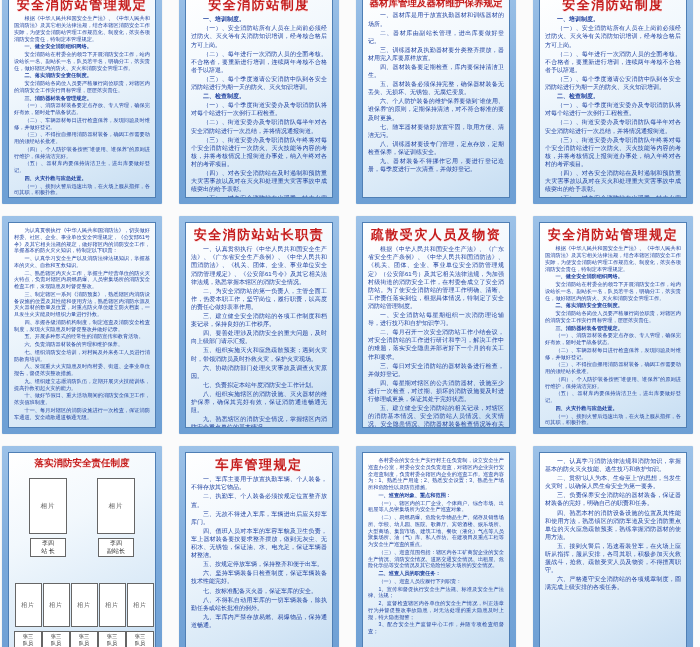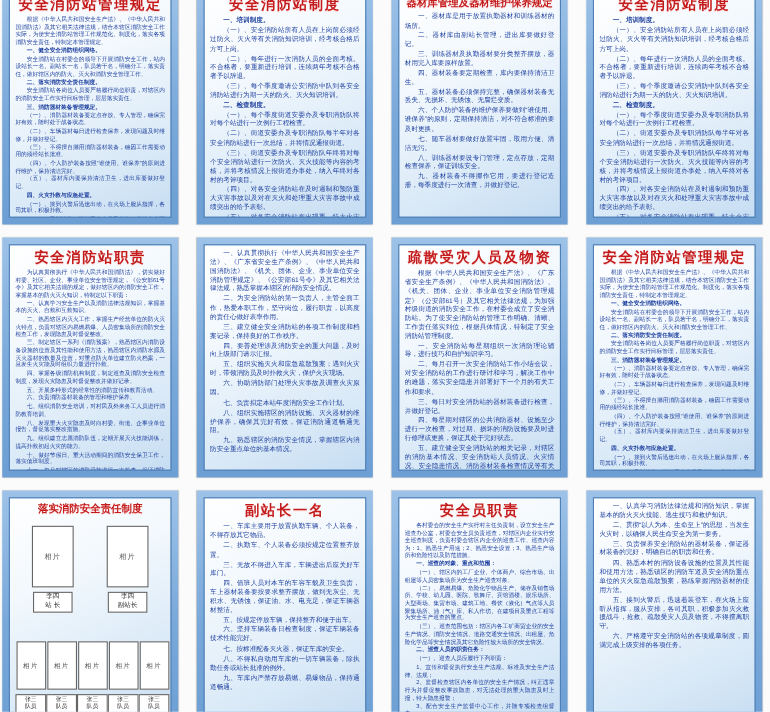--- a/index.html
+++ b/index.html
@@ -127,39 +127,39 @@
           <p>（一）、每个季度街道安委办及专职消防队将对每个站进行一次例行工程检查。</p>
           <p>（二）、街道安委办及专职消防队每半年对各安全消防站进行一次总结，并将情况通报街道。</p>
           <p>（三）、街道安委办及专职消防队年终将对每个安全消防站进行一次防火、灭火技能等内容的考核，并将考核情况上报街道办事处，纳入年终对各村的考评项目。</p>
           <p>（四）、对各安全消防站在及时遏制和预防重大灾害事故以及对在灭火和处理重大灾害事故中成绩突出的给予表彰。</p>
           <p>（五）、对各安全消防站在出现重、特大火灾及灾害事故以及在灭火和灾害事故处理中失职的进行通报批评和处分。</p>
         </div>
     </div>
   </div>
     <div class="poster">
     <div class="panel">
-      <div class="ptitle">安全消防站职责</div>
       <div class="pbody sm">
           <p>为认真贯彻执行《中华人民共和国消防法》，切实做好村委、社区、企业、事业单位安全管理规定，《公安部61号令》及其它相关法规的规定，做好辖区内的消防安全工作，掌握基本的防火灭火知识，特制定以下职责：</p>
           <p>一、认真学习安全生产以及消防法律法规知识，掌握基本的灭火、自救和互救知识。</p>
           <p>二、熟悉辖区内灭火工作，掌握生产经营单位的防火灭火特点，负责对辖区内易燃易爆、人员密集场所的消防安全检查工作，发现隐患及时督促整改。</p>
           <p>三、制定辖区一系列《消防预案》，熟悉辖区内消防设备设施的位置及其性能和使用方法，熟悉辖区内消防水源及灭火器材的数量及位置，对重点防火单位建立防火档案，一旦发生火灾能及时组织力量进行扑救。</p>
           <p>四、掌握各级消防机构制度，制定巡查及消防安全检查制度，发现火灾隐患及时督促整改并做好记录。</p>
           <p>五、开展多种形式的经常性的消防宣传和教育活动。</p>
           <p>六、负责消防器材装备的管理和维护保养。</p>
           <p>七、组织消防安全培训，对村民及外来务工人员进行消防教育培训。</p>
           <p>八、发现重大火灾隐患及时向村委、街道、企事业单位报告，督促落实整改措施。</p>
           <p>九、组织建立志愿消防队伍，定期开展灭火技能训练，提高扑救初起火灾的能力。</p>
           <p>十、做好节假日、重大活动期间的消防安全保卫工作，落实值班制度。</p>
           <p>十一、每月对辖区的消防设施进行一次检查，保证消防车通道、安全疏散通道畅通无阻。</p>
         </div>
     </div>
   </div>
     <div class="poster">
     <div class="panel">
+      <div class="ptitle">安全消防站站长职责</div>
       <div class="pbody md">
           <p>一、认真贯彻执行《中华人民共和国安全生产法》、《广东省安全生产条例》、《中华人民共和国消防法》、《机关、团体、企业、事业单位安全消防管理规定》、《公安部61号令》及其它相关法律法规，熟悉掌握本辖区的消防安全情况。</p>
           <p>二、为安全消防站的第一负责人，主管全面工作，热爱本职工作，坚守岗位，履行职责，以高度的责任心做好表率作用。</p>
           <p>三、建立健全安全消防站的各项工作制度和档案记录，保持良好的工作秩序。</p>
           <p>四、要善处理涉及消防安全的重大问题，及时向上级部门请示汇报。</p>
           <p>五、组织实施灭火和应急疏散预案；遇到火灾时，带领消防员及时扑救火灾，保护火灾现场。</p>
           <p>六、协助消防部门处理火灾事故及调查火灾原因。</p>
           <p>七、负责拟定本站年度消防安全工作计划。</p>
           <p>八、组织实施辖区的消防设施、灭火器材的维护保养，确保其完好有效，保证消防通道畅通无阻。</p>
           <p>九、熟悉辖区的消防安全情况，掌握辖区内消防安全重点单位的基本情况。</p>
@@ -253,37 +253,36 @@
             <div class="name-tag small">
               <div>张三</div>
               <div>队员</div>
             </div>
           </div>
         </div>
     </div>
   </div>
     <div class="poster">
     <div class="panel">
-      <div class="ptitle">副站长一名</div>
+      <div class="ptitle">车库管理规定</div>
       <div class="pbody md">
           <p>一、车库主要用于放置执勤车辆、个人装备，不得存放其它物品。</p>
           <p>二、执勤车、个人装备必须按规定位置整齐放置。</p>
           <p>三、无故不得进入车库，车辆进出后应关好车库门。</p>
           <p>四、值班人员对本车的车容车貌及卫生负责，车上器材装备要按要求整齐摆放，做到无灰尘、无积水、无锈蚀，保证油、水、电充足，保证车辆器材整洁。</p>
           <p>五、按规定停放车辆，保持整齐和便于出车。</p>
           <p>六、坚持车辆装备日检查制度，保证车辆装备技术性能完好。</p>
           <p>七、按标准配备灭火器，保证车库的安全。</p>
           <p>八、不得私自动用车库的一切车辆装备，除执勤任务或站长批准的例外。</p>
           <p>九、车库内严禁存放易燃、易爆物品，保持通道畅通。</p>
         </div>
     </div>
   </div>
     <div class="poster">
     <div class="panel">
-      <div class="ptitle">安全员职责</div>
       <div class="pbody sm">
           <p>各村委会的安全生产实行村主任负责制，设立安全生产巡查办公室，村委会安全员负责巡查，对辖区内企业实行安全巡查制度，负责村委会辖区内企业的巡查工作。巡查内容为：1、熟悉生产用途；2、熟悉安全设置；3、熟悉生产场所和危险性以及防范措施。</p>
           <p class="sec">一、巡查的对象、重点和范围：</p>
           <p>（一）、辖区内的工厂企业、个体商户、综合市场、出租屋等人员密集场所为安全生产巡查对象。</p>
           <p>（二）、易燃易爆、危险化学物品生产、储存及销售场所、学校、幼儿园、医院、歌舞厅、宾馆酒楼、娱乐场所、大型商场、集贸市场、建筑工地、餐饮（液化）气点等人员聚集场所、油（气）库、私人作坊、在建项目及重点工程等为安全生产巡查的重点。</p>
           <p>（三）、巡查范围包括：辖区内各工矿商贸企业的安全生产情况、消防安全情况、道路交通安全情况、出租屋、危险化学品等安全情况及其它危险性较大场所的安全情况。</p>
           <p class="sec">二、巡查人员的职责任务：</p>
           <p>（一）、巡查人员应履行下列职责：</p>
           <p>1、宣传和督促执行安全生产法规、标准及安全生产法律、法规；</p>
           <p>2、监督检查辖区内各单位的安全生产情况，纠正违章行为并督促整改事故隐患，对无法处理的重大隐患及时上报，特大隐患报警；</p>

